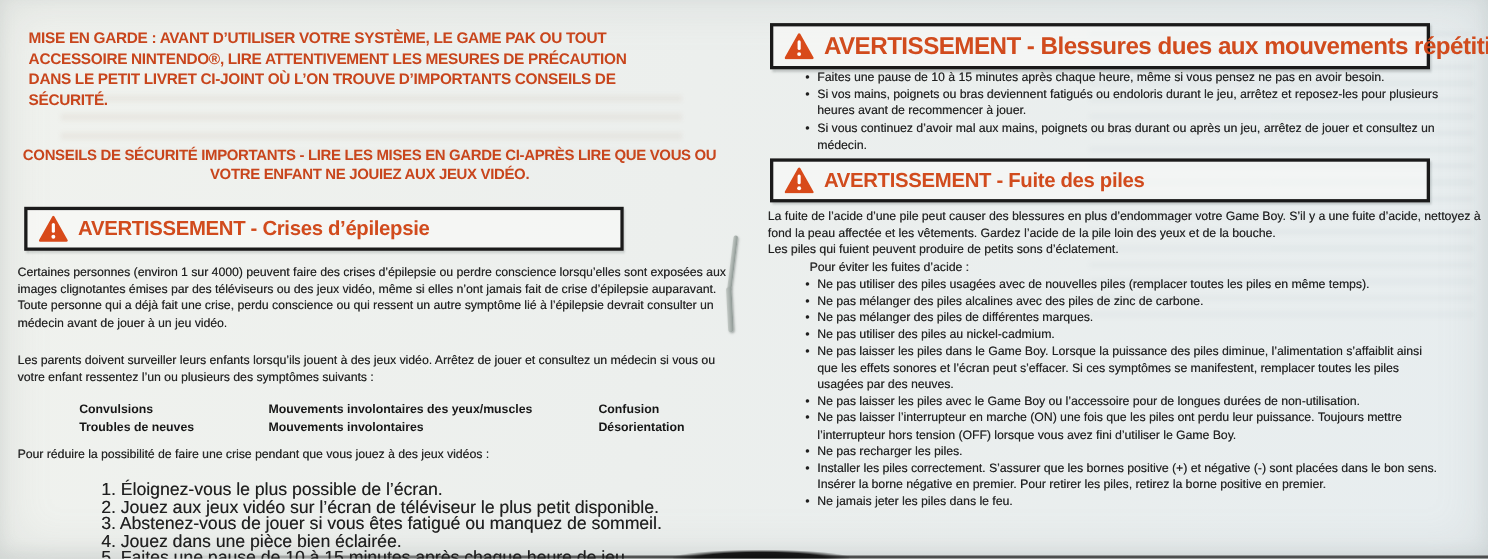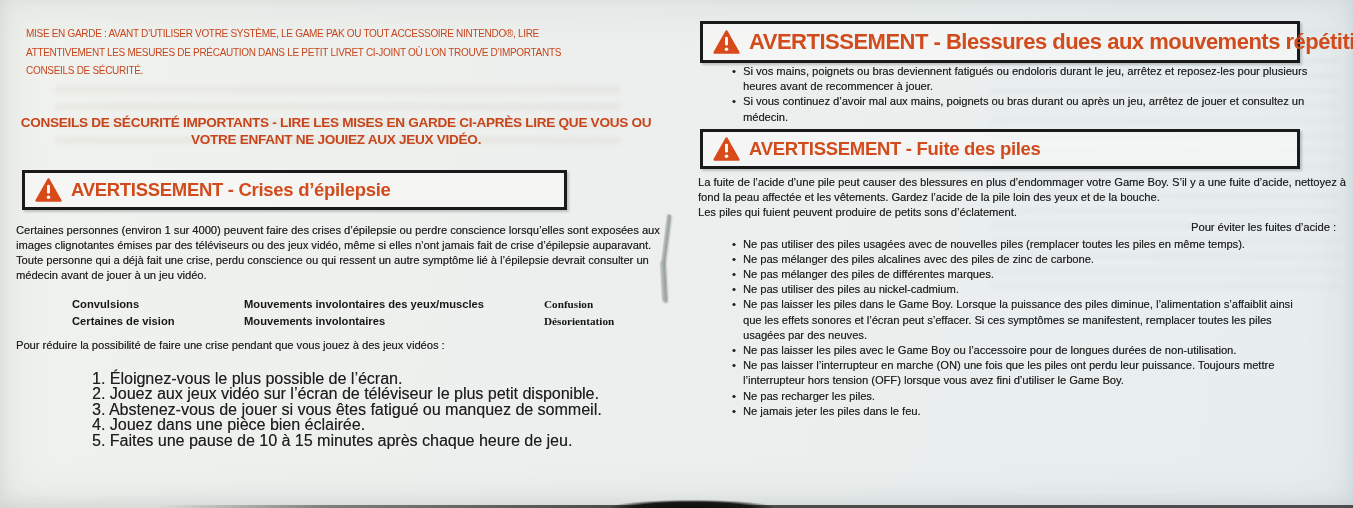--- a/index.html
+++ b/index.html
@@ -13,21 +13,21 @@
     background: linear-gradient(100deg, #f0f2ee 0%, #ecefed 45%, #e7edef 100%);
     box-shadow: inset 0 0 45px rgba(140,152,148,.22), inset 0 -6px 14px rgba(150,160,158,.18);
   }
   .page { position: absolute; top: 0; }
   .page-left  { left: 14px;  width: 652px; }
   .page-right { left: 694px; width: 652px; }
 
   
   .red-intro {
     margin: 25px 0 18px 12px; width: 575px;
-    color: #c8451c; font-weight: normal; font-size: 10px; letter-spacing: -0.3px;
+    color: #c8451c; font-weight: bold; font-size: 14px; letter-spacing: -0.3px;
     line-height: 18.5px;
   }
   .red-center {
     margin: 33px 0 0 4px; width: 636px; text-align: center;
     color: #c8451c; font-weight: bold; font-size: 13.6px; letter-spacing: -0.3px;
     line-height: 17.5px;
   }
 
   
   .warn-box {
@@ -47,29 +47,29 @@
 
   
   .body {
     margin: 0; color: #1e1e1e; font-size: 11.1px; line-height: 15.2px;
     text-shadow: 0.25px 0 0 rgba(30,30,30,.55);
   }
   .page-left .body  { width: 646px; margin-left: 2px; }
   .page-right .body { width: 650px; margin-left: 4px; }
   .mt13 { margin-top: 13px; } .mt19 { margin-top: 19px; }
   .mt9  { margin-top: 9px; }  .mt6  { margin-top: 6px; }
-  .indent38 { margin-left: 42px !important; width: 600px !important; text-align: right; }
+  .indent38 { margin-left: 42px !important; width: 600px !important; }
 
   .symptoms {
     display: flex; margin: 13px 0 0 58px;
     font-weight: bold; font-size: 11.2px; line-height: 16.5px; color: #161616;
   }
   .sym-col-1 { width: 172px; }
   .sym-col-2 { width: 300px; }
-  .sym-col-3 { flex: 1; font-family: Liberation Serif, serif; }
+  .sym-col-3 { flex: 1; }
 
   .steps {
     list-style: none; margin: 17px 0 0 78px; padding: 0;
     color: #1e1e1e; font-size: 16px; line-height: 15.5px;
     text-shadow: 0.25px 0 0 rgba(30,30,30,.55);
   }
 
   .bullets {
     list-style: none; margin: 1px 0 0 38px; padding: 0; width: 578px;
     color: #1e1e1e; font-size: 11.1px; line-height: 15.2px;
@@ -122,25 +122,26 @@
       <svg class="tri" width="27" height="24" viewBox="0 0 30 27" aria-hidden="true">
         <path d="M15 1.5 L28.5 25.5 L1.5 25.5 Z" fill="#d84a1a" stroke="#d84a1a" stroke-width="2.5" stroke-linejoin="round"></path>
         <rect x="13.4" y="7.5" width="3.2" height="10" rx="1.6" fill="#ffffff"></rect>
         <circle cx="15" cy="21.6" r="2" fill="#ffffff"></circle>
       </svg>
       <span class="warn-title">AVERTISSEMENT - Crises d’épilepsie</span>
     </div>
 
     <p class="body mt13">Certaines personnes (environ 1 sur 4000) peuvent faire des crises d’épilepsie ou perdre conscience lorsqu’elles sont exposées aux images clignotantes émises par des téléviseurs ou des jeux vidéo, même si elles n’ont jamais fait de crise d’épilepsie auparavant. Toute personne qui a déjà fait une crise, perdu conscience ou qui ressent un autre symptôme lié à l’épilepsie devrait consulter un médecin avant de jouer à un jeu vidéo.</p>
 
+    <p class="body mt19">Les parents doivent surveiller leurs enfants lorsqu’ils jouent à des jeux vidéo. Arrêtez de jouer et consultez un médecin si vous ou votre enfant ressentez l’un ou plusieurs des symptômes suivants :</p>
 
     <div class="symptoms">
       <div class="sym-col-1">
         <div>Convulsions</div>
-        <div>Certaines de vision</div>
+        <div>Troubles de neuves</div>
       </div>
       <div class="sym-col-2">
         <div>Mouvements involontaires des yeux/muscles</div>
         <div>Mouvements involontaires</div>
       </div>
       <div class="sym-col-3">
         <div>Confusion</div>
         <div>Désorientation</div>
       </div>
     </div>
@@ -162,20 +163,21 @@
       <svg class="tri" width="27" height="24" viewBox="0 0 30 27" aria-hidden="true">
         <path d="M15 1.5 L28.5 25.5 L1.5 25.5 Z" fill="#d84a1a" stroke="#d84a1a" stroke-width="2.5" stroke-linejoin="round"></path>
         <rect x="13.4" y="7.5" width="3.2" height="10" rx="1.6" fill="#ffffff"></rect>
         <circle cx="15" cy="21.6" r="2" fill="#ffffff"></circle>
       </svg>
       <span class="warn-title">AVERTISSEMENT - Blessures dues aux mouvements répétitifs</span>
     </div>
 
 
     <ul class="bullets">
+      <li>Faites une pause de 10 à 15 minutes après chaque heure, même si vous pensez ne pas en avoir besoin.</li>
       <li>Si vos mains, poignets ou bras deviennent fatigués ou endoloris durant le jeu, arrêtez et reposez-les pour plusieurs heures avant de recommencer à jouer.</li>
       <li>Si vous continuez d’avoir mal aux mains, poignets ou bras durant ou après un jeu, arrêtez de jouer et consultez un médecin.</li>
     </ul>
 
     <div class="warn-box second">
       <svg class="tri" width="27" height="24" viewBox="0 0 30 27" aria-hidden="true">
         <path d="M15 1.5 L28.5 25.5 L1.5 25.5 Z" fill="#d84a1a" stroke="#d84a1a" stroke-width="2.5" stroke-linejoin="round"></path>
         <rect x="13.4" y="7.5" width="3.2" height="10" rx="1.6" fill="#ffffff"></rect>
         <circle cx="15" cy="21.6" r="2" fill="#ffffff"></circle>
       </svg>
@@ -188,20 +190,21 @@
 
     <ul class="bullets">
       <li>Ne pas utiliser des piles usagées avec de nouvelles piles (remplacer toutes les piles en même temps).</li>
       <li>Ne pas mélanger des piles alcalines avec des piles de zinc de carbone.</li>
       <li>Ne pas mélanger des piles de différentes marques.</li>
       <li>Ne pas utiliser des piles au nickel-cadmium.</li>
       <li>Ne pas laisser les piles dans le Game Boy. Lorsque la puissance des piles diminue, l’alimentation s’affaiblit ainsi que les effets sonores et l’écran peut s’effacer. Si ces symptômes se manifestent, remplacer toutes les piles usagées par des neuves.</li>
       <li>Ne pas laisser les piles avec le Game Boy ou l’accessoire pour de longues durées de non-utilisation.</li>
       <li>Ne pas laisser l’interrupteur en marche (ON) une fois que les piles ont perdu leur puissance. Toujours mettre l’interrupteur hors tension (OFF) lorsque vous avez fini d’utiliser le Game Boy.</li>
       <li>Ne pas recharger les piles.</li>
+      <li>Installer les piles correctement. S’assurer que les bornes positive (+) et négative (-) sont placées dans le bon sens. Insérer la borne négative en premier. Pour retirer les piles, retirez la borne positive en premier.</li>
       <li>Ne jamais jeter les piles dans le feu.</li>
     </ul>
   </div>
 
   <div class="staple-seg staple-top"></div>
   <div class="staple-seg staple-bottom"></div>
   <div class="bottom-edge"></div>
   <div class="bottom-hump"></div>
 
 </div>

